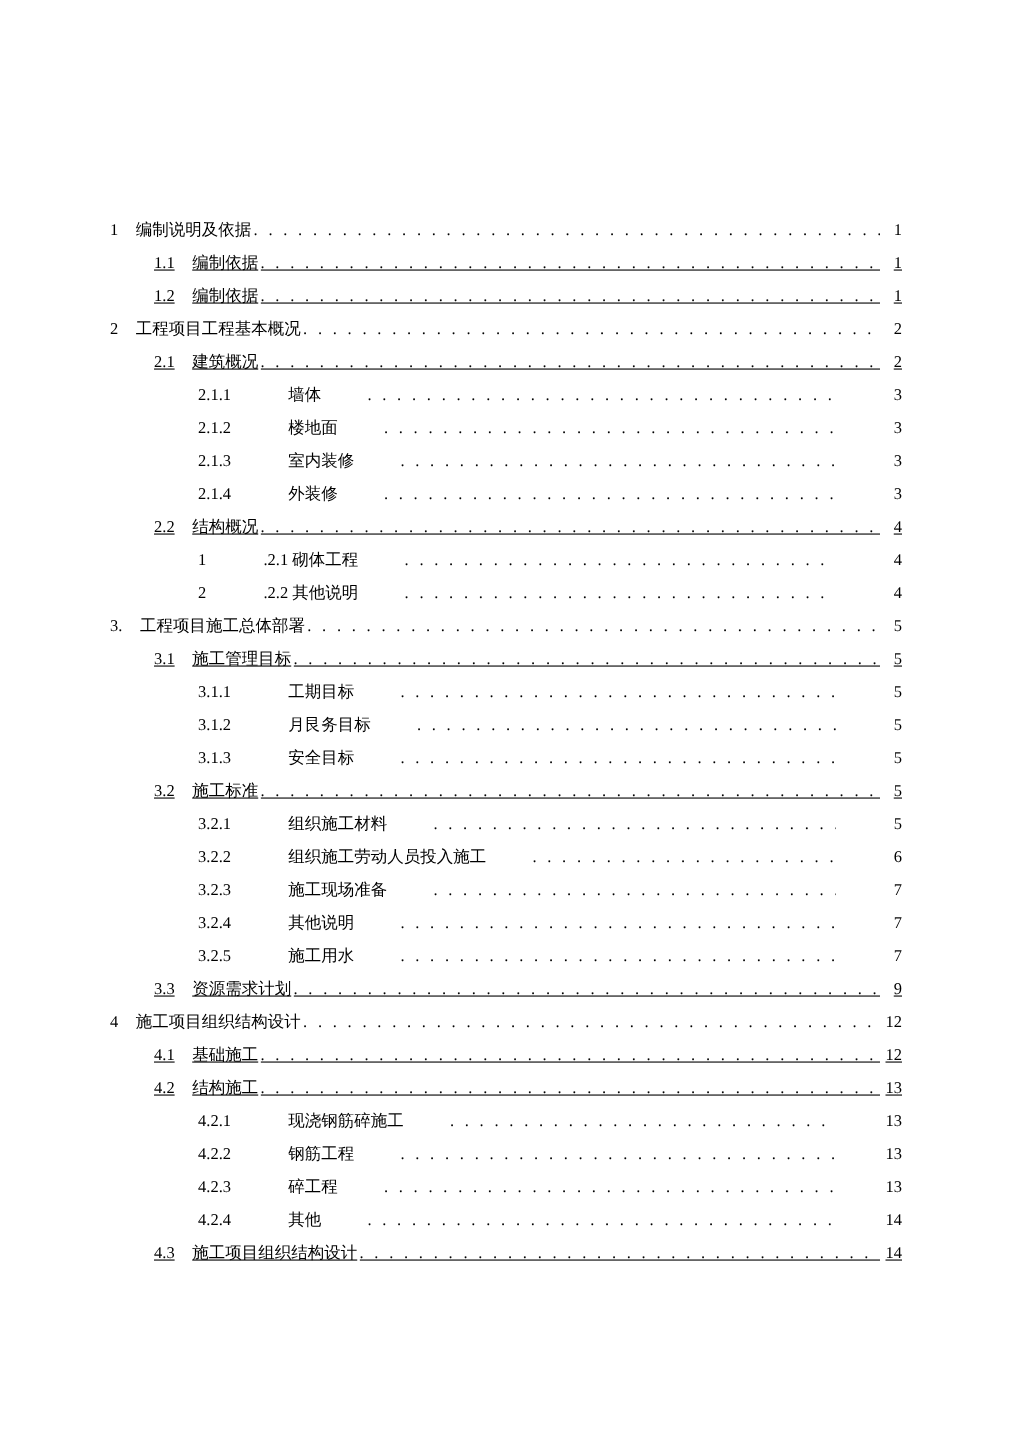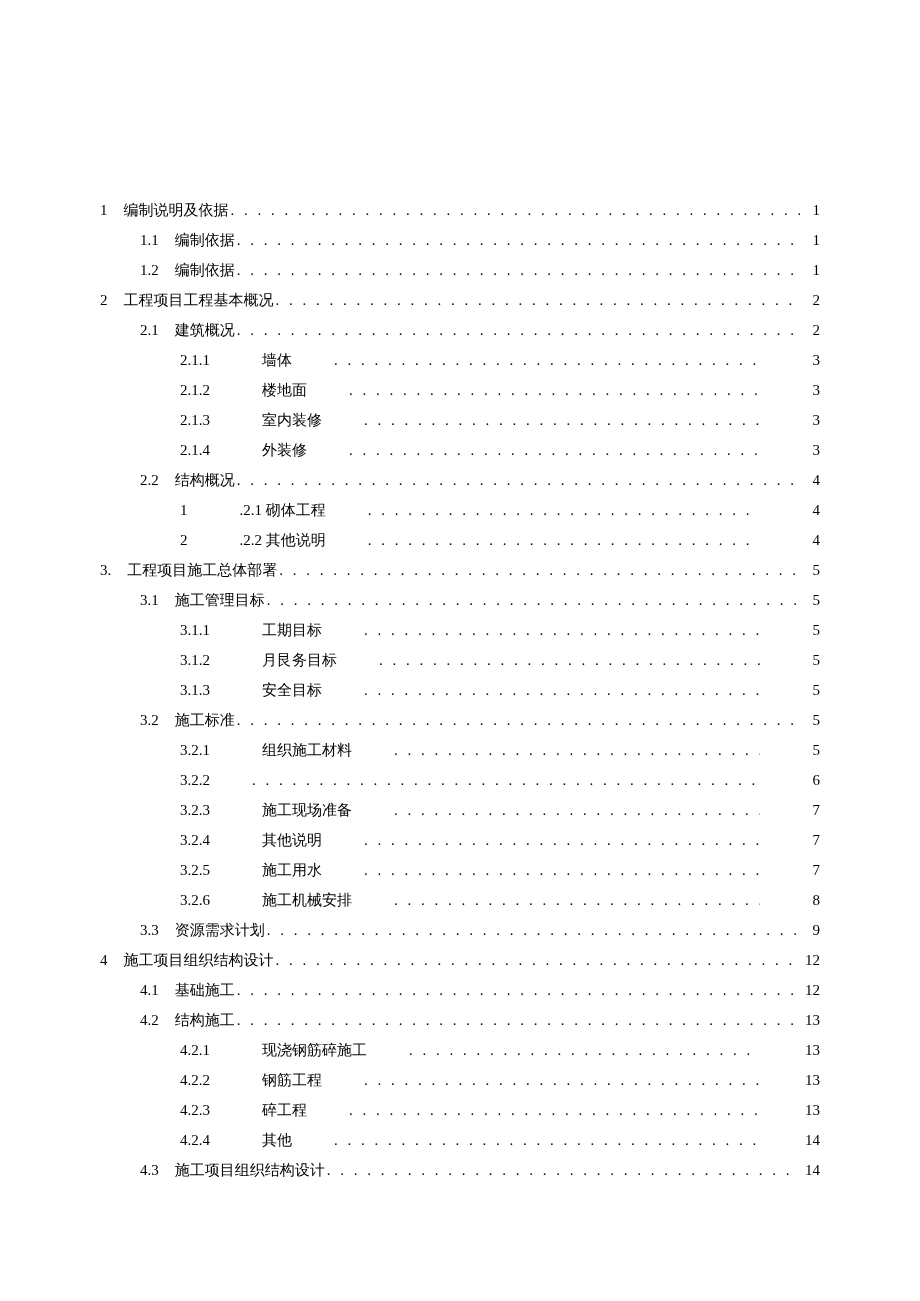--- a/index.html
+++ b/index.html
@@ -39,21 +39,21 @@
     }
     .toc-leader::before {
       content: ". . . . . . . . . . . . . . . . . . . . . . . . . . . . . . . . . . . . . . . . . . . . . . . . . . . . . . . . . . . . . . . . . . . . . . . . . . . . . . . . . . . . . . . . . . . . . . . . . . . . . . . . . . . . . . . . . . . . . . . . . . . . . . . . . . . . . . . . . . . . . . . . . . . . . .";
     }
     .toc-page {
       flex-shrink: 0;
       text-align: right;
       min-width: 18px;
     }
     .indent-0 { padding-left: 0; }
-    .indent-1 { padding-left: 40px; }
+    .indent-1 { padding-left: 40px; text-decoration: underline; }
     .indent-2 { padding-left: 80px; gap: 40px; }
     .gap { margin-left: 12px; }
   </style>
 </head>
 <body>
 
 <div class="toc" id="toc-container">
 <div class="toc-line indent-0">
       <span class="toc-num">1</span>
       <span class="toc-title"> 编制说明及依据</span>
@@ -163,46 +163,41 @@
       <span class="toc-page">5</span>
     </div>
     <div class="toc-line indent-2">
       <span class="toc-num">3.2.1</span>
       <span class="toc-title gap">组织施工材料</span>
       <span class="toc-leader"></span>
       <span class="toc-page">5</span>
     </div>
     <div class="toc-line indent-2">
       <span class="toc-num">3.2.2</span>
+      <span class="toc-title gap">组织施工劳动人员投入施工</span>
       <span class="toc-leader"></span>
       <span class="toc-page">6</span>
     </div>
     <div class="toc-line indent-2">
       <span class="toc-num">3.2.3</span>
       <span class="toc-title gap">施工现场准备</span>
       <span class="toc-leader"></span>
       <span class="toc-page">7</span>
     </div>
     <div class="toc-line indent-2">
       <span class="toc-num">3.2.4</span>
       <span class="toc-title gap">其他说明</span>
       <span class="toc-leader"></span>
       <span class="toc-page">7</span>
     </div>
     <div class="toc-line indent-2">
       <span class="toc-num">3.2.5</span>
       <span class="toc-title gap">施工用水</span>
       <span class="toc-leader"></span>
       <span class="toc-page">7</span>
-    </div>
-    <div class="toc-line indent-2">
-      <span class="toc-num">3.2.6</span>
-      <span class="toc-title gap">施工机械安排</span>
-      <span class="toc-leader"></span>
-      <span class="toc-page">8</span>
     </div>
     <div class="toc-line indent-1">
       <span class="toc-num">3.3</span>
       <span class="toc-title">资源需求计划</span>
       <span class="toc-leader"></span>
       <span class="toc-page">9</span>
     </div>
     <div class="toc-line indent-0">
       <span class="toc-num">4</span>
       <span class="toc-title"> 施工项目组织结构设计</span>

